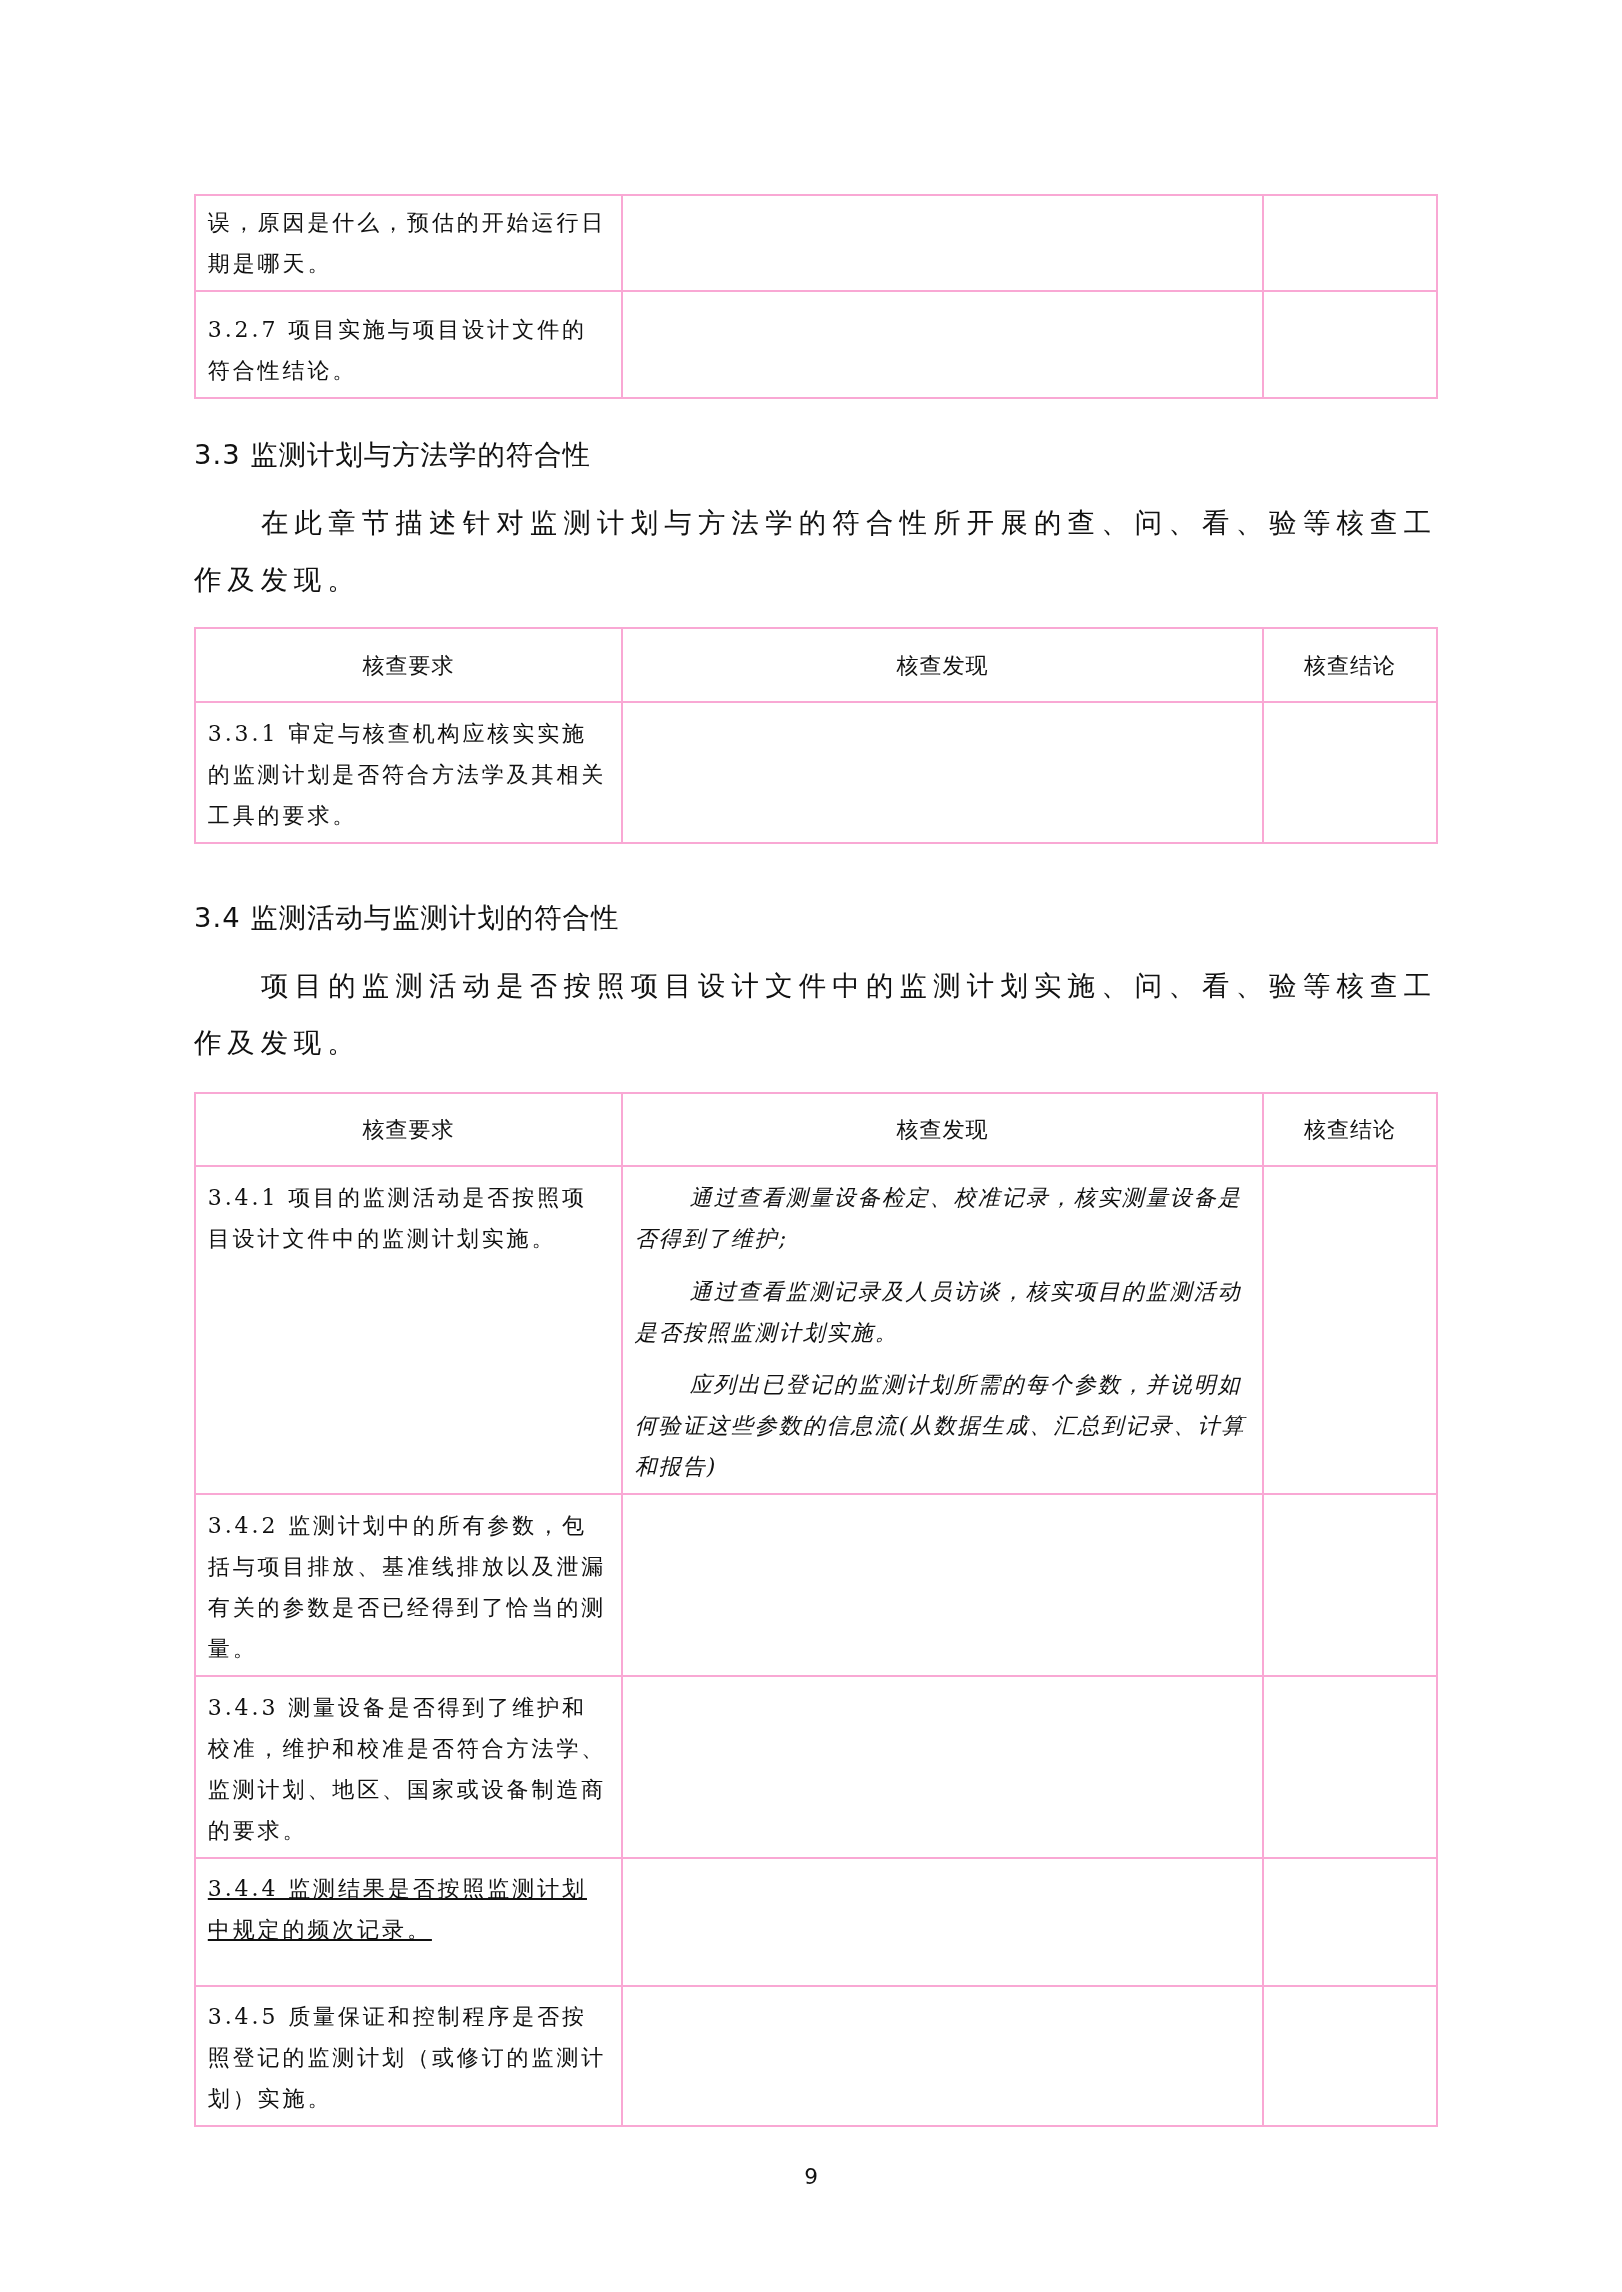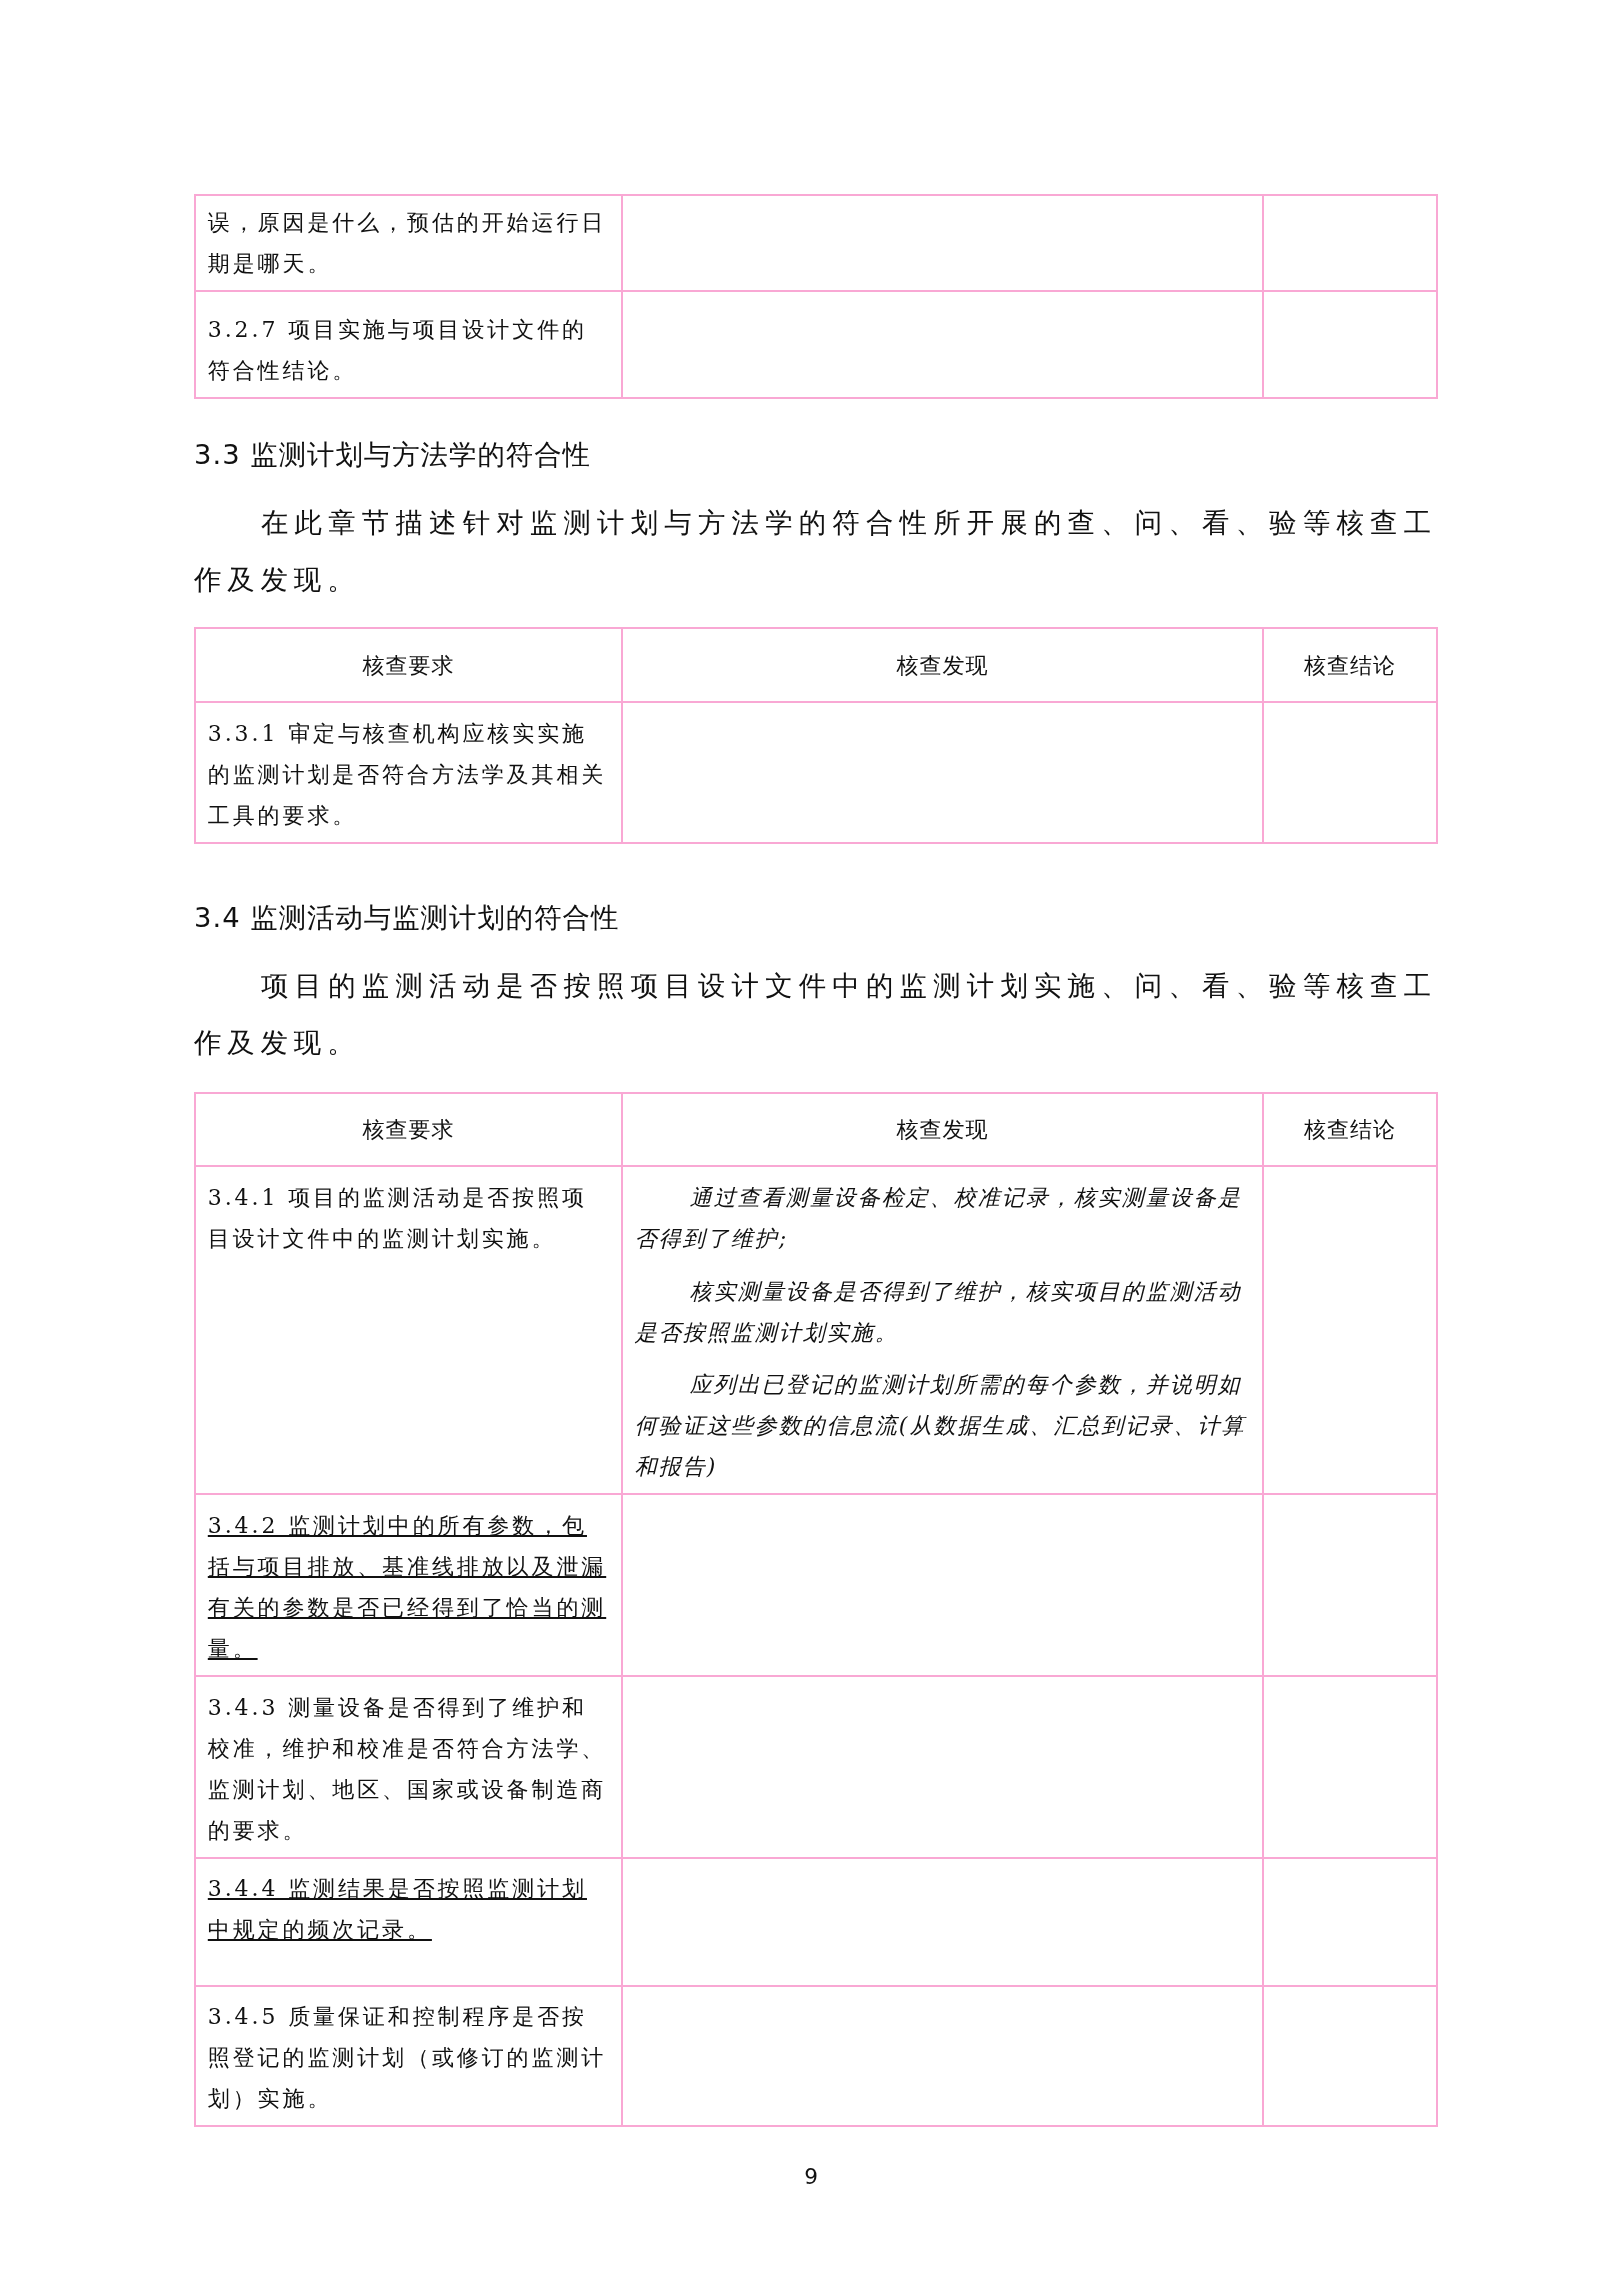--- a/index.html
+++ b/index.html
@@ -96,26 +96,26 @@
     <tbody>
         <tr style="height:73px;">
       <th>核查要求</th>
       <th>核查发现</th>
       <th>核查结论</th>
     </tr>
     <tr style="height:239px;">
       <td style="padding-top:9.8px;">3.4.1 项目的监测活动是否按照项目设计文件中的监测计划实施。</td>
       <td style="padding-top:9.8px;">
         <p class="finding">通过查看测量设备检定、校准记录，核实测量设备是否得到了维护;</p>
-        <p class="finding">核实测量设备是否得到了维护，核实项目的监测活动是否按照监测计划实施。</p>
+        <p class="finding">通过查看监测记录及人员访谈，核实项目的监测活动是否按照监测计划实施。</p>
         <p class="finding">应列出已登记的监测计划所需的每个参数，并说明如何验证这些参数的信息流(从数据生成、汇总到记录、计算和报告)</p>
       </td>
       <td></td>
     </tr>
-    <tr style="height:158px;text-decoration:underline;">
+    <tr style="height:158px;">
       <td style="padding-top:9.8px;">3.4.2 监测计划中的所有参数，包括与项目排放、基准线排放以及泄漏有关的参数是否已经得到了恰当的测量。</td>
       <td></td>
       <td></td>
     </tr>
     <tr style="height:135px;">
       <td style="padding-top:9.8px;">3.4.3 测量设备是否得到了维护和校准，维护和校准是否符合方法学、监测计划、地区、国家或设备制造商的要求。</td>
       <td></td>
       <td></td>
     </tr>
     <tr style="height:128px;text-decoration:underline;">

